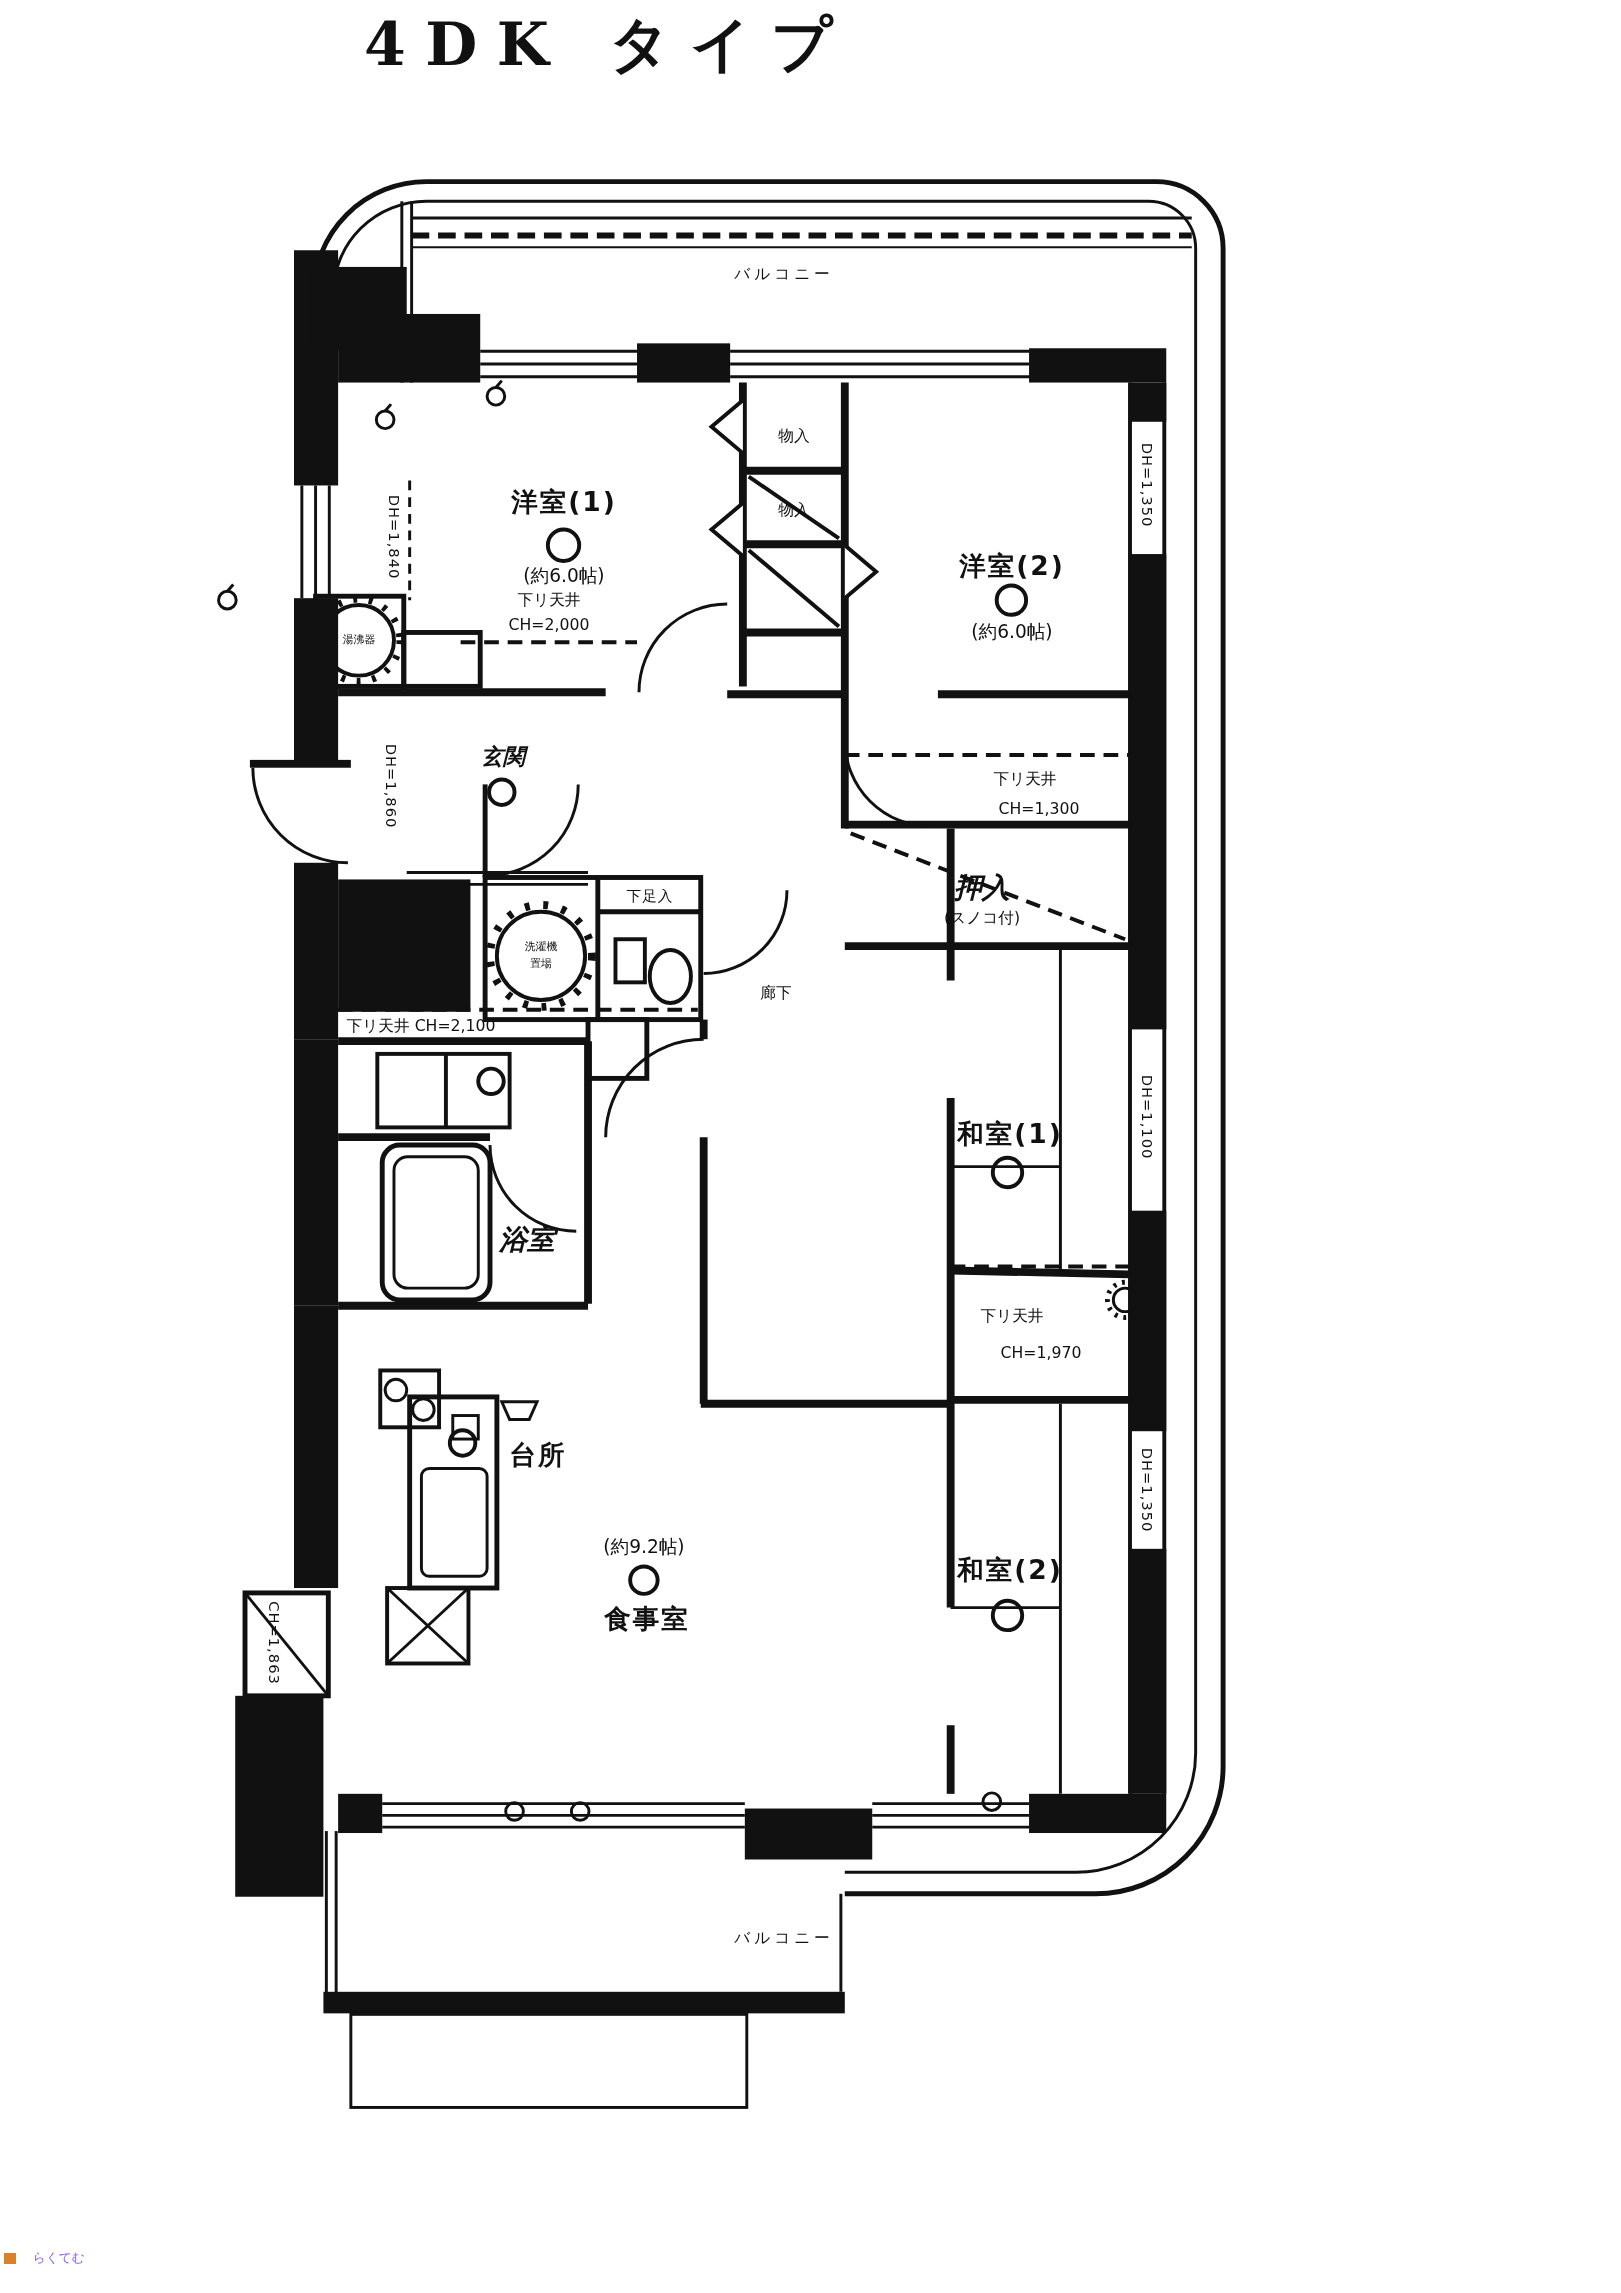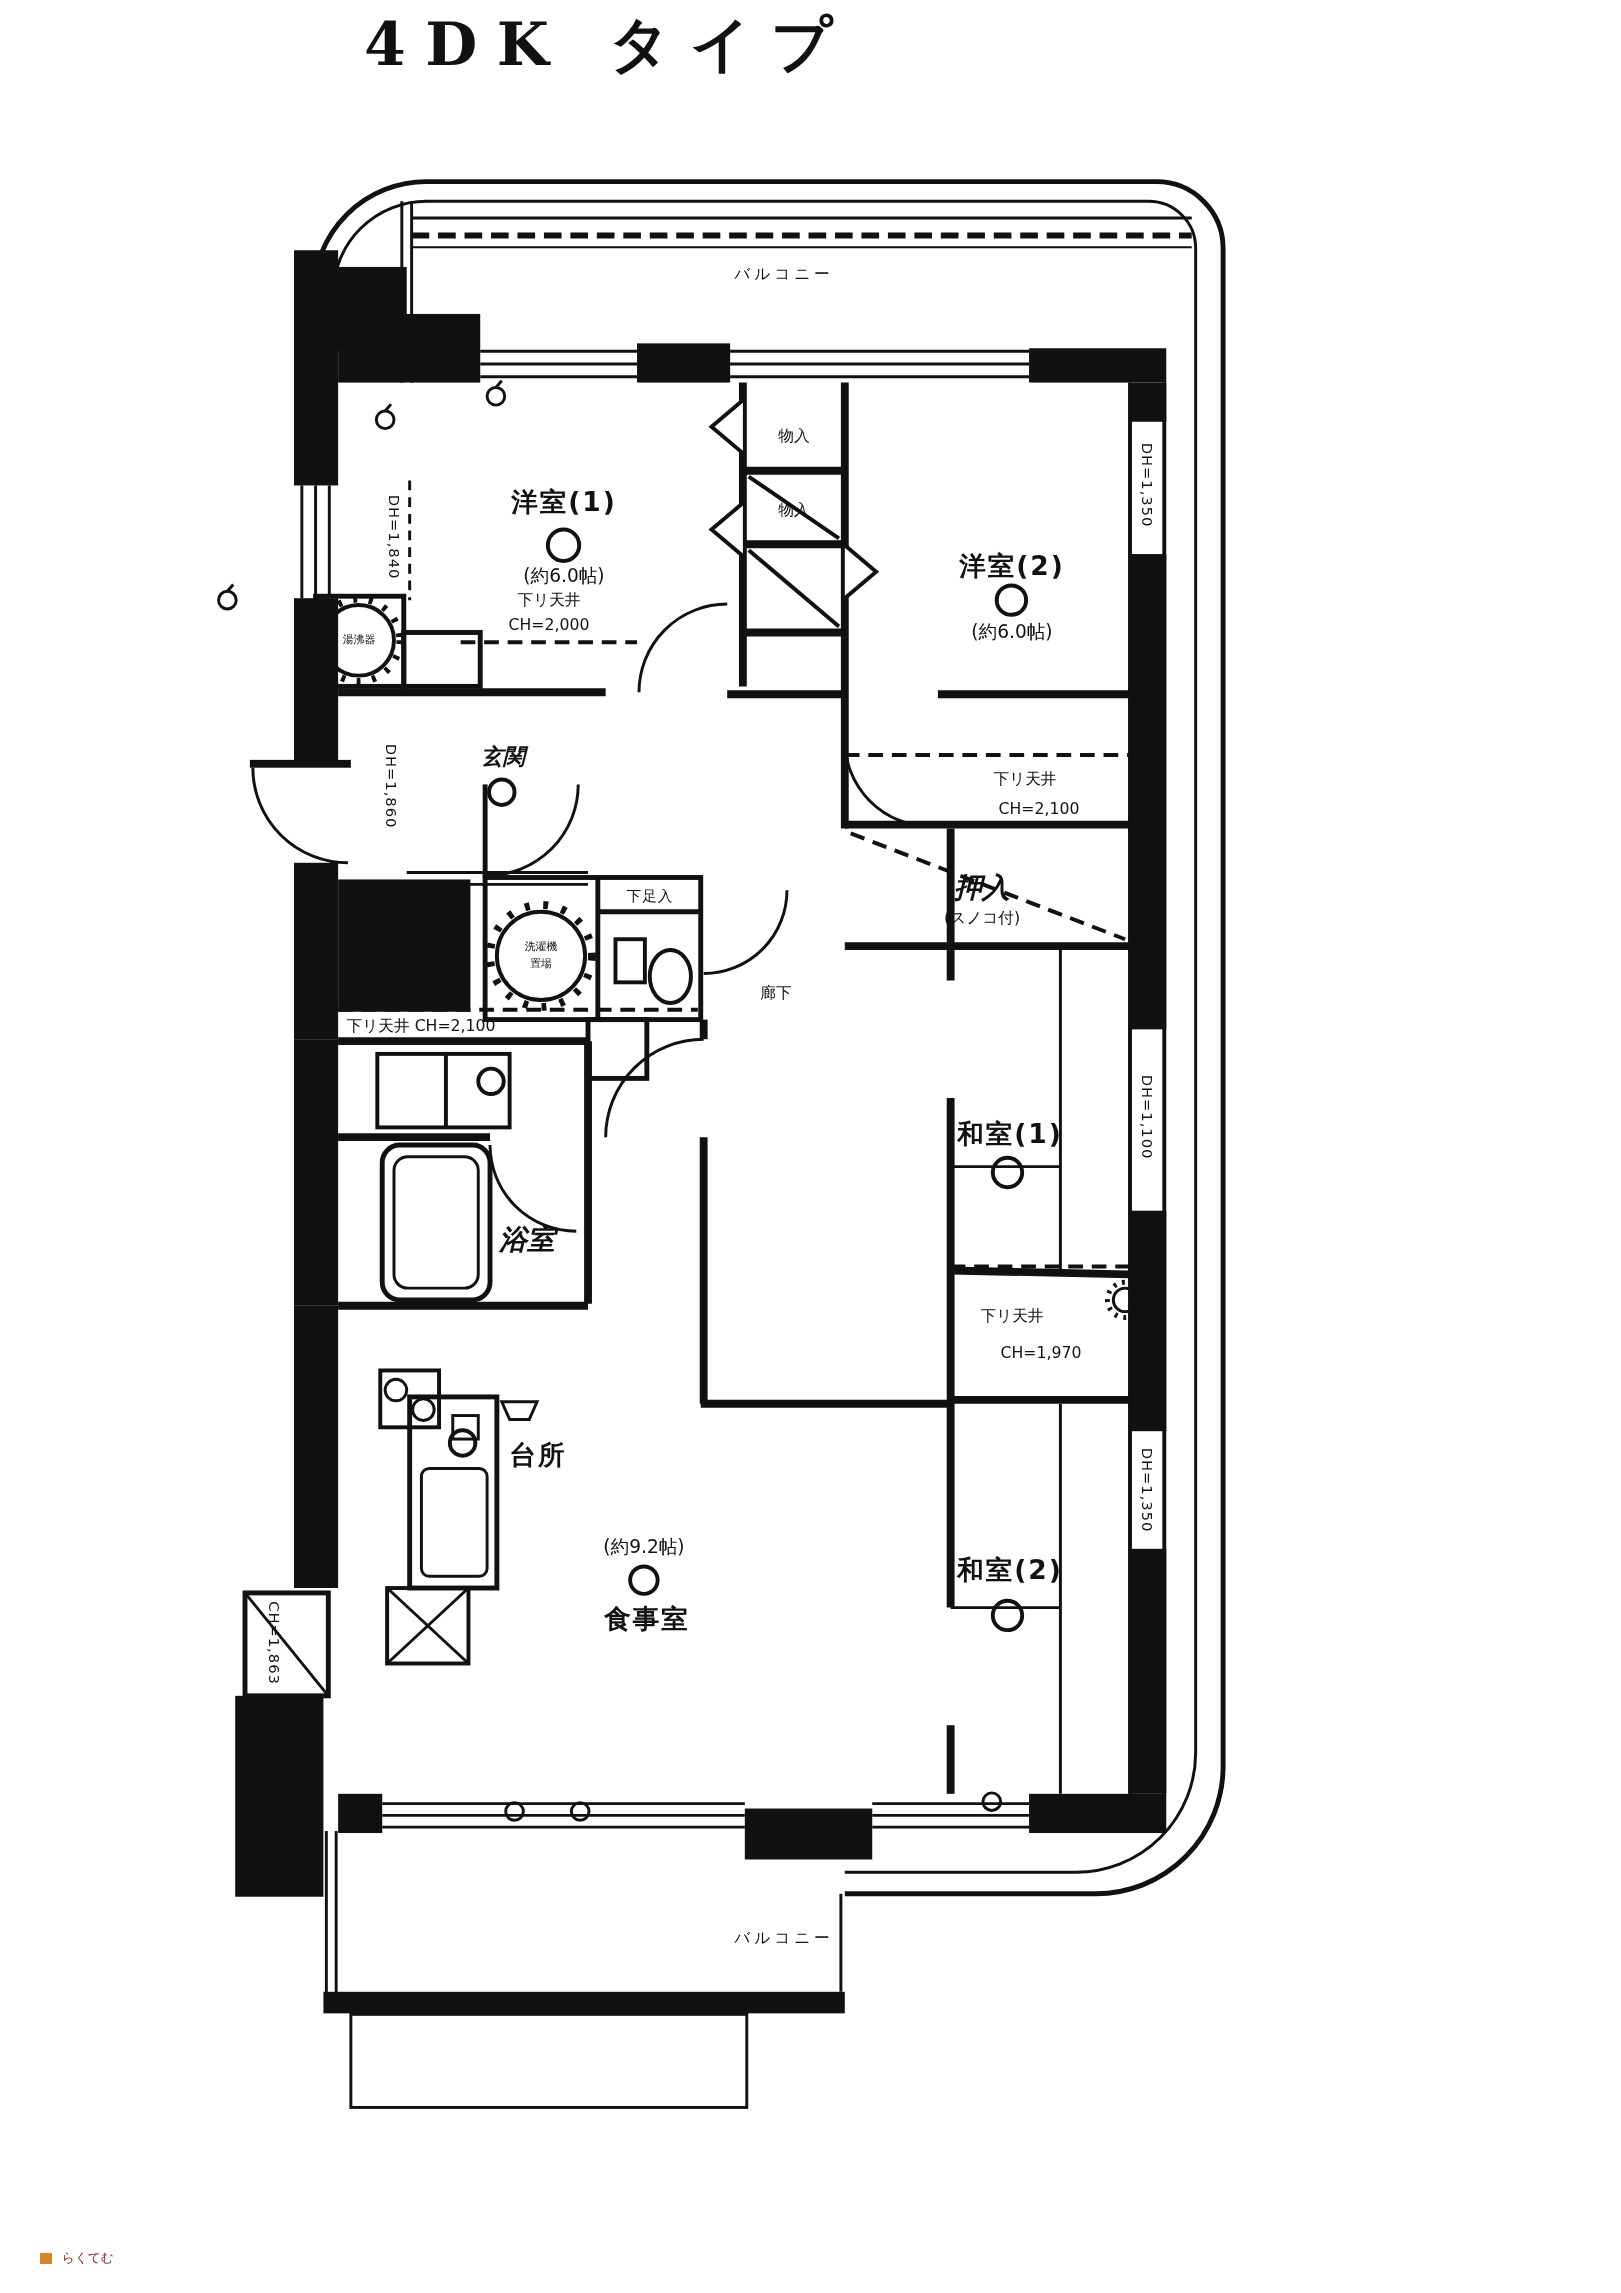--- a/index.html
+++ b/index.html
@@ -10,22 +10,22 @@
        text-align:center;line-height:1.15;}
   .vert{transform:translate(-50%,-50%) rotate(90deg);}
   .title{font-family:"DejaVu Serif","Liberation Serif",serif;font-weight:bold;
          font-size:60px;letter-spacing:19.6px;}
   .room{font-size:26.5px;font-weight:bold;letter-spacing:2px;}
   .roomsm{font-size:28px;font-weight:bold;font-style:italic;}
   .size{font-size:18.6px;}
   .tiny{font-size:15.7px;text-align:right;}
   .micro{font-size:10.8px;line-height:1.2;}
   .mark{font-size:14.7px;letter-spacing:1px;}
-  .wm{position:absolute;left:3.9px;top:2250px;font-size:12.7px;color:#7f1d1d;
-      display:flex;align-items:center;gap:10px;margin-left:36px;}
+  .wm{position:absolute;left:3.9px;top:2250px;font-size:12.7px;color:#8b5cf6;
+      display:flex;align-items:center;gap:17px;}
   .wm .sq{width:11.8px;height:11.8px;background:#d9822b;display:inline-block;}
 </style>
 </head>
 <body>
 
 <div class="stage">
 
   <svg class="plan" width="1621" height="2294" viewBox="0 0 1654 2340">
     <g stroke="#111" fill="none">
 
@@ -262,21 +262,21 @@
   <div class="lbl mark" style="left:650px;top:896px;">下足入</div>
 
   <div class="lbl micro" style="left:541px;top:947px;">洗濯機</div>
   <div class="lbl micro" style="left:541px;top:964px;">置場</div>
   <div class="lbl micro" style="left:359px;top:640px;">湯沸器</div>
 
   <div class="lbl tiny" style="left:549px;top:600px;">下リ天井</div>
   <div class="lbl tiny" style="left:549px;top:625px;">CH=2,000</div>
 
   <div class="lbl tiny" style="left:1025px;top:779px;">下リ天井</div>
-  <div class="lbl tiny" style="left:1039px;top:809px;">CH=2,100</div>
+  <div class="lbl tiny" style="left:1039px;top:809px;">CH=1,300</div>
 
   <div class="lbl tiny" style="left:1012px;top:1316px;">下リ天井</div>
   <div class="lbl tiny" style="left:1041px;top:1353px;">CH=1,970</div>
 
   <div class="lbl tiny" style="left:421px;top:1026px;">下リ天井 CH=2,100</div>
 
   <div class="lbl mark vert" style="left:394px;top:537px;">DH=1,840</div>
   <div class="lbl mark vert" style="left:391px;top:786px;">DH=1,860</div>
   <div class="lbl mark vert" style="left:1147px;top:485px;">DH=1,350</div>
   <div class="lbl mark vert" style="left:1147px;top:1117px;">DH=1,100</div>

